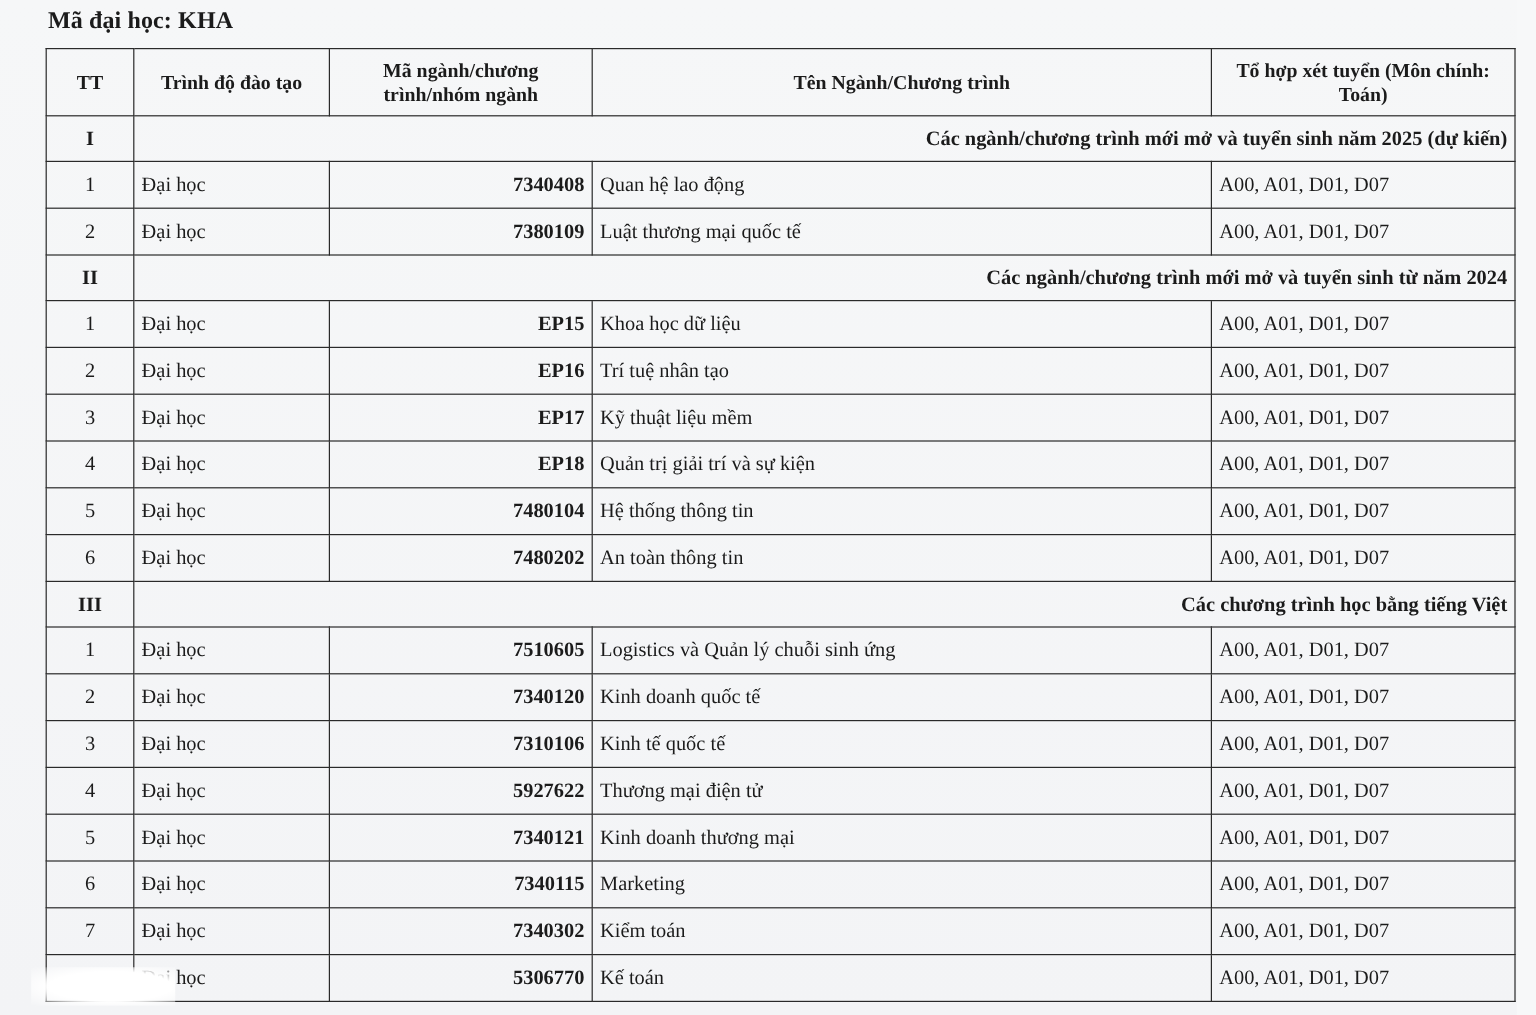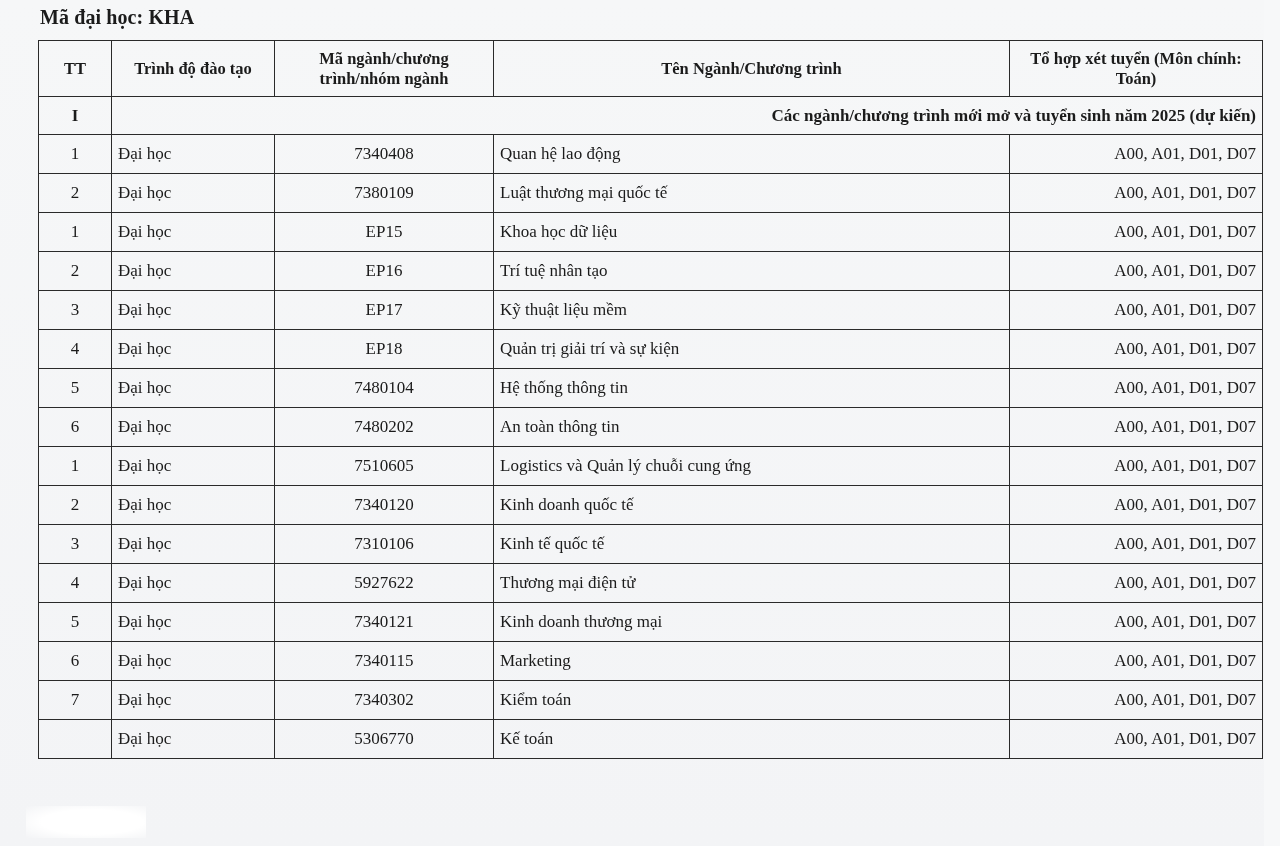--- a/index.html
+++ b/index.html
@@ -38,23 +38,23 @@
   th.col-level { width: 150px; vertical-align: top; padding-top: 8px; }
   th.col-code { width: 206px; }
   th.col-name { width: 503px; }
   th.col-combo { width: 240px; }
   tr.section td { height: 37px; font-weight: bold; }
   tr.section td.sec-num { text-align: center; }
   tr.section td.sec-title { text-align: right; padding-left: 8px; }
   tr.item td { height: 38px; }
   td.c-tt { text-align: center; padding-top: 2px; }
   td.c-level { vertical-align: top; padding-top: 8px; padding-right: 40px; }
-  td.c-code { text-align: center; padding-top: 2px; }
+  td.c-code { text-align: right; padding-top: 2px; font-weight: bold; }
   td.c-name { text-align: left; padding-left: 10px; padding-top: 6px; }
-  td.c-combo { text-align: right; padding-top: 10px; }
+  td.c-combo { text-align: left; padding-top: 10px; }
   tr.item.bold-name td.c-name { font-weight: normal; }
   .mask {
     position: absolute; left: 26px; top: 806px; width: 120px; height: 32px;
     background: radial-gradient(ellipse at 55% 50%, #ffffff 55%, rgba(255,255,255,0) 100%);
   }
 </style>
 </head>
 <body>
 
 <div class="page">
@@ -84,20 +84,24 @@
         <td class="c-combo">A00, A01, D01, D07</td>
       </tr>
       <tr class="item bold-name">
         <td class="c-tt">2</td>
         <td class="c-level">Đại học</td>
         <td class="c-code">7380109</td>
         <td class="c-name">Luật thương mại quốc tế</td>
         <td class="c-combo">A00, A01, D01, D07</td>
       </tr>
 
+      <tr class="section">
+        <td class="sec-num">II</td>
+        <td class="sec-title" colspan="4">Các ngành/chương trình mới mở và tuyển sinh từ năm 2024</td>
+      </tr>
       <tr class="item">
         <td class="c-tt">1</td>
         <td class="c-level">Đại học</td>
         <td class="c-code">EP15</td>
         <td class="c-name">Khoa học dữ liệu</td>
         <td class="c-combo">A00, A01, D01, D07</td>
       </tr>
       <tr class="item">
         <td class="c-tt">2</td>
         <td class="c-level">Đại học</td>
@@ -127,25 +131,29 @@
         <td class="c-combo">A00, A01, D01, D07</td>
       </tr>
       <tr class="item">
         <td class="c-tt">6</td>
         <td class="c-level">Đại học</td>
         <td class="c-code">7480202</td>
         <td class="c-name">An toàn thông tin</td>
         <td class="c-combo">A00, A01, D01, D07</td>
       </tr>
 
+      <tr class="section">
+        <td class="sec-num">III</td>
+        <td class="sec-title" colspan="4">Các chương trình học bằng tiếng Việt</td>
+      </tr>
       <tr class="item">
         <td class="c-tt">1</td>
         <td class="c-level">Đại học</td>
         <td class="c-code">7510605</td>
-        <td class="c-name">Logistics và Quản lý chuỗi cung ứng</td>
+        <td class="c-name">Logistics và Quản lý chuỗi sinh ứng</td>
         <td class="c-combo">A00, A01, D01, D07</td>
       </tr>
       <tr class="item">
         <td class="c-tt">2</td>
         <td class="c-level">Đại học</td>
         <td class="c-code">7340120</td>
         <td class="c-name">Kinh doanh quốc tế</td>
         <td class="c-combo">A00, A01, D01, D07</td>
       </tr>
       <tr class="item">

